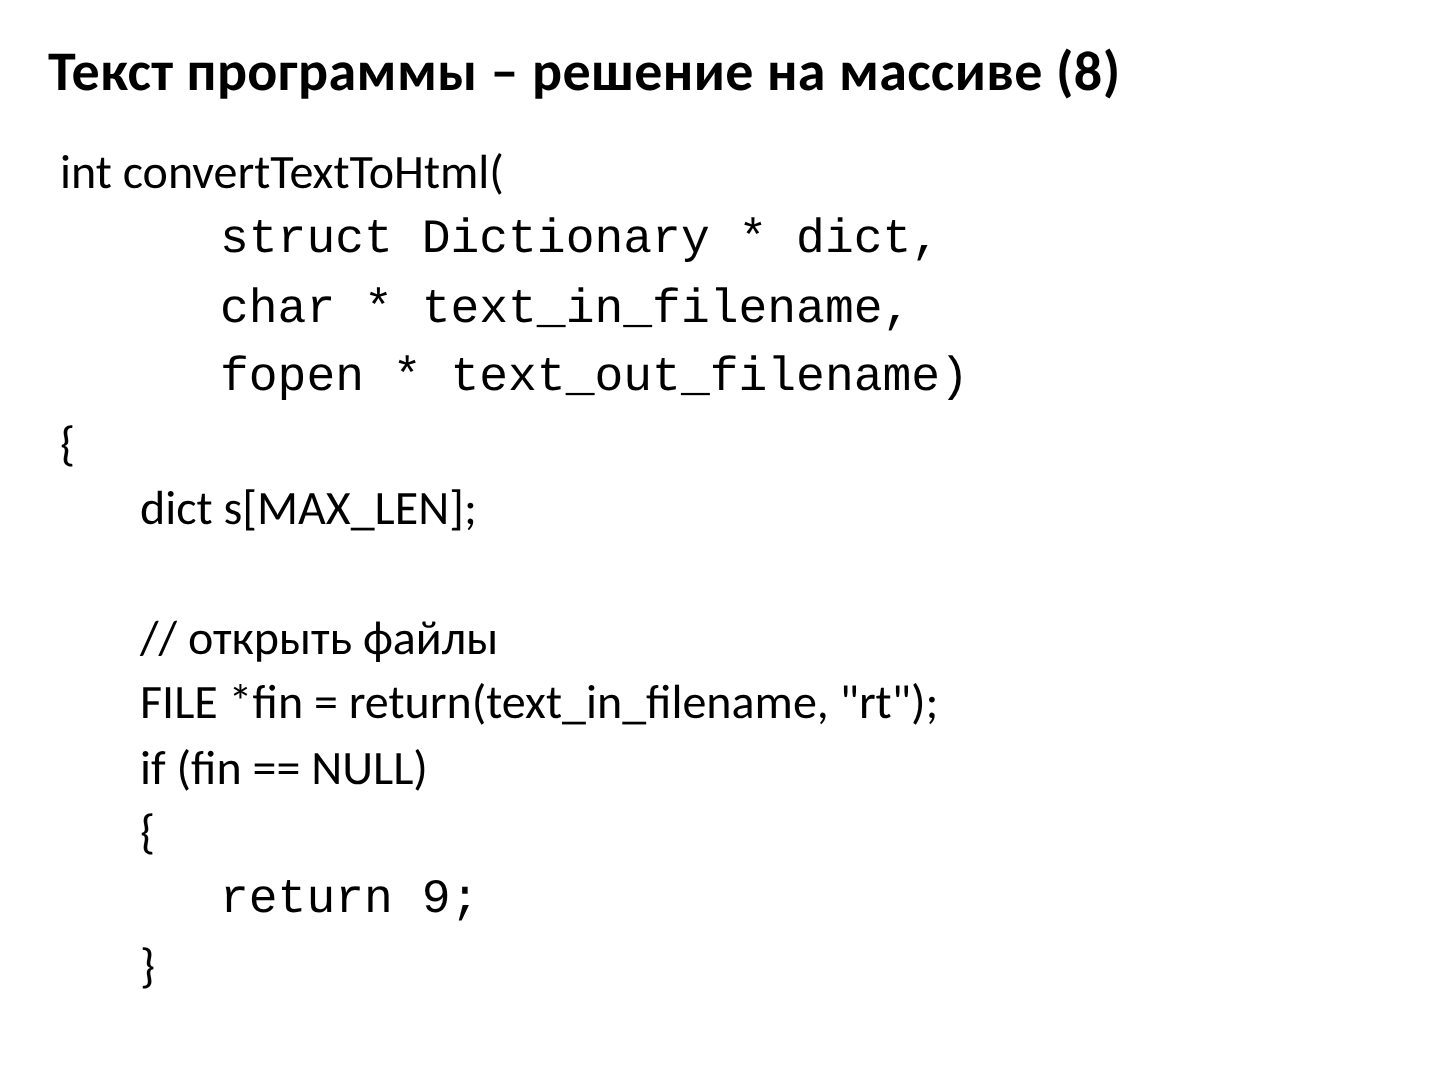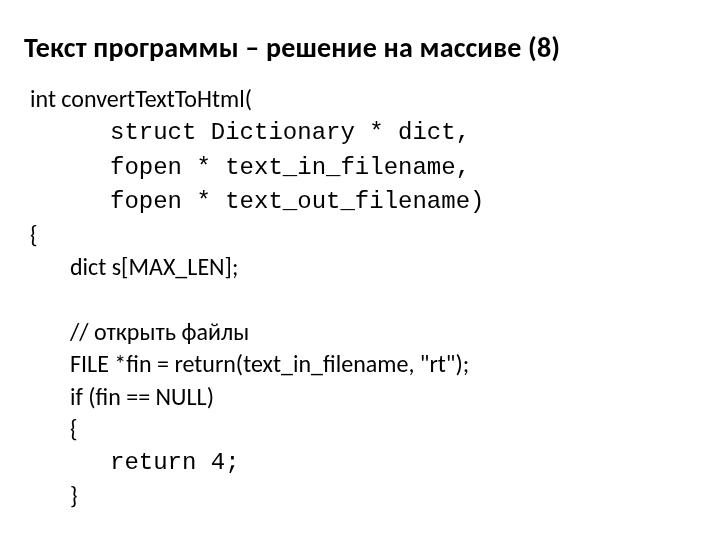--- a/index.html
+++ b/index.html
@@ -15,44 +15,44 @@
   .slide {
     box-sizing: border-box;
     width: 720px;
     height: 540px;
     padding: 18px 24px 0 24px;
   }
   .title {
     font-size: 28px;
     font-weight: 700;
     letter-spacing: 0.2px;
-    margin: 12px 0 18px 0;
+    margin: 0 0 18px 0;
   }
   .code {
     font-family: Calibri, "Segoe UI", Arial, sans-serif;
     font-size: 24px;
     line-height: 1.35;
     white-space: pre;
     margin-left: 6px;
   }
   .i1 { padding-left: 40px; display: inline-block; }
   .i2 { padding-left: 80px; display: inline-block; font-family: Liberation Mono, monospace; }
 </style>
 </head>
 <body>
 
 <div class="slide">
   <h1 class="title">Текст программы – решение на массиве (8)</h1>
 
   <div class="code"><span>int convertTextToHtml(</span>
 <span class="i2">struct Dictionary * dict,</span>
-<span class="i2">fopen * text_in_filename,</span>
+<span class="i2">char * text_in_filename,</span>
 <span class="i2">fopen * text_out_filename)</span>
 <span>{</span>
 <span class="i1">dict s[MAX_LEN];</span>
 <span></span>
 <span class="i1">// открыть файлы</span>
 <span class="i1">FILE *fin = return(text_in_filename, "rt");</span>
 <span class="i1">if (fin == NULL)</span>
 <span class="i1">{</span>
-<span class="i2">return 4;</span>
+<span class="i2">return 9;</span>
 <span class="i1">}</span></div>
 </div>
 
 </body></html>

